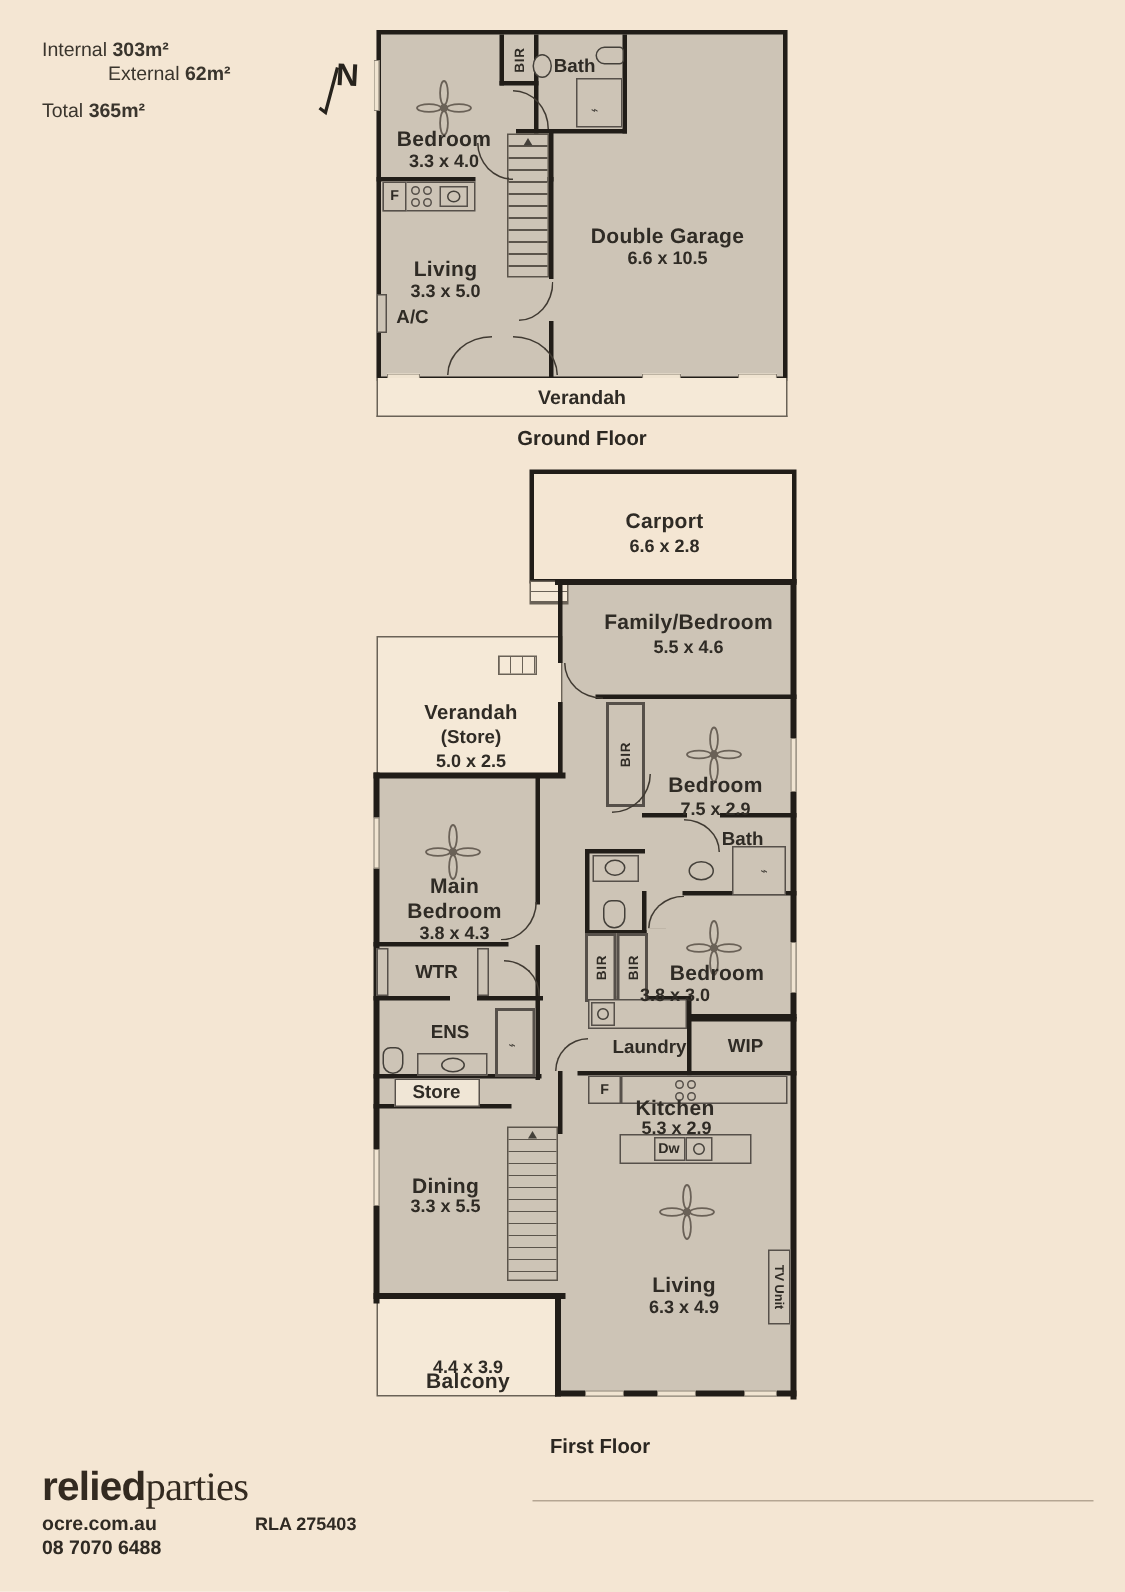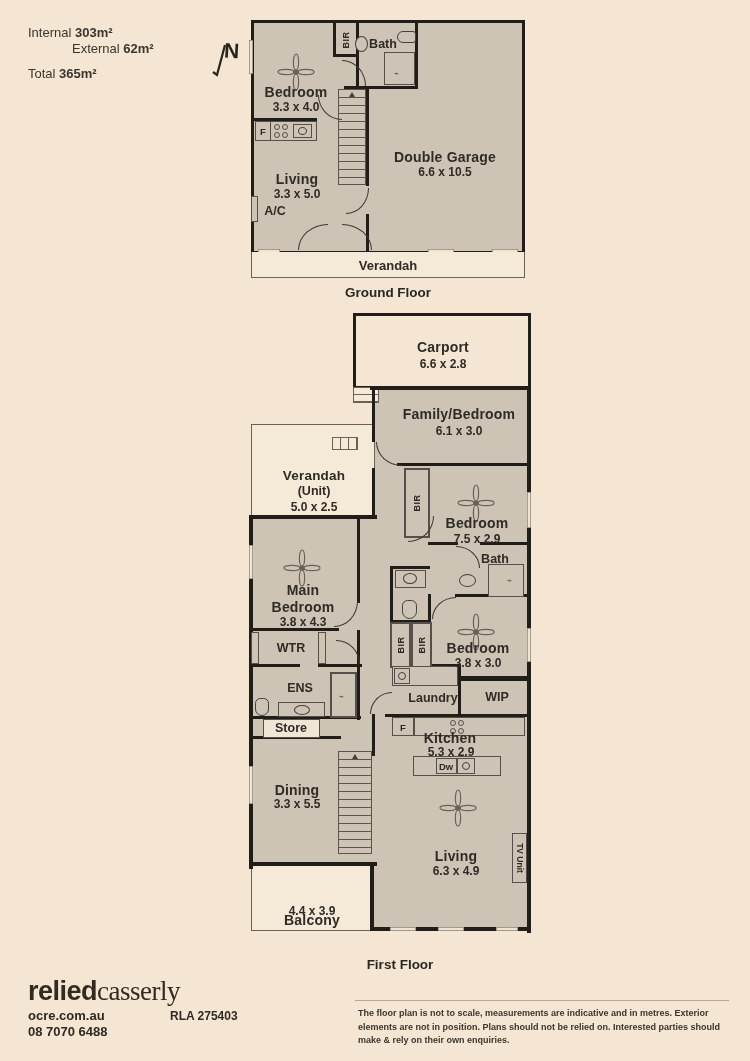--- a/index.html
+++ b/index.html
@@ -270,54 +270,53 @@
 
   <div class="arc" style="left:376px;top:442px;width:26px;height:24px;border-left-width:1.3px;border-bottom-width:1.3px;border-bottom-left-radius:100%;"></div>
   <div class="arc" style="left:408px;top:516px;width:26px;height:26px;border-right-width:1.3px;border-bottom-width:1.3px;border-bottom-right-radius:100%;"></div>
   <div class="arc" style="left:456px;top:546px;width:24px;height:22px;border-top-width:1.3px;border-right-width:1.3px;border-top-right-radius:100%;"></div>
   <div class="arc" style="left:432px;top:597px;width:24px;height:22px;border-top-width:1.3px;border-left-width:1.3px;border-top-left-radius:100%;"></div>
   <div class="arc" style="left:334px;top:601px;width:24px;height:26px;border-right-width:1.3px;border-bottom-width:1.3px;border-bottom-right-radius:100%;"></div>
   <div class="arc" style="left:336px;top:640px;width:24px;height:24px;border-top-width:1.3px;border-right-width:1.3px;border-top-right-radius:100%;"></div>
   <div class="arc" style="left:370px;top:692px;width:22px;height:22px;border-top-width:1.3px;border-left-width:1.3px;border-top-left-radius:100%;"></div>
 
   <div class="lbl name" style="left:459px;top:414px;">Family/Bedroom</div>
-  <div class="lbl dims" style="left:459px;top:431px;">6.1 x 3.0</div>
+  <div class="lbl dims" style="left:459px;top:431px;">5.5 x 4.6</div>
   <div class="lbl name" style="left:314px;top:475px;font-size:13.5px;">Verandah</div>
-  <div class="lbl small" style="left:314px;top:491px;">(Unit)</div>
+  <div class="lbl small" style="left:314px;top:491px;">(Store)</div>
   <div class="lbl dims" style="left:314px;top:507px;">5.0 x 2.5</div>
   <div class="vlbl" style="left:417px;top:503px;">BIR</div>
   <div class="lbl name" style="left:477px;top:523px;">Bedroom</div>
   <div class="lbl dims" style="left:477px;top:539px;">7.5 x 2.9</div>
   <div class="lbl small" style="left:495px;top:559px;">Bath</div>
   <div class="lbl name" style="left:303px;top:590px;">Main</div>
   <div class="lbl name" style="left:303px;top:607px;">Bedroom</div>
   <div class="lbl dims" style="left:303px;top:622px;">3.8 x 4.3</div>
   <div class="lbl small" style="left:291px;top:648px;">WTR</div>
   <div class="lbl small" style="left:300px;top:688px;">ENS</div>
   <div class="lbl small" style="left:291px;top:728px;">Store</div>
   <div class="vlbl" style="left:400.5px;top:645px;">BIR</div>
   <div class="vlbl" style="left:421.5px;top:645px;">BIR</div>
   <div class="lbl name" style="left:478px;top:648px;">Bedroom</div>
-  <div class="lbl dims" style="left:478px;top:663px;">3.8 x 3.0</div>
+  <div class="lbl dims" style="left:450px;top:663px;">3.8 x 3.0</div>
   <div class="lbl small" style="left:433px;top:698px;">Laundry</div>
   <div class="lbl small" style="left:497px;top:697px;">WIP</div>
   <div class="lbl tag" style="left:403px;top:727px;">F</div>
   <div class="lbl name" style="left:450px;top:738px;">Kitchen</div>
   <div class="lbl dims" style="left:451px;top:752px;">5.3 x 2.9</div>
   <div class="lbl tag" style="left:446px;top:766px;">Dw</div>
   <div class="lbl name" style="left:297px;top:790px;">Dining</div>
   <div class="lbl dims" style="left:297px;top:804px;">3.3 x 5.5</div>
   <div class="lbl name" style="left:456px;top:856px;">Living</div>
   <div class="lbl dims" style="left:456px;top:871px;">6.3 x 4.9</div>
   <div class="lbl name" style="left:312px;top:896px;margin-top:24px;">Balcony</div>
   <div class="lbl dims" style="left:312px;top:911px;">4.4 x 3.9</div>
   <div class="lbl caption" style="left:400px;top:964px;">First Floor</div>
 
   <div class="brand">
-    <span class="bb">relied</span><span class="bs">casserly</span>
+    <span class="bb">relied</span><span class="bs">parties</span>
   </div>
   <div class="foot-sm" style="left:28px;top:1008px;">ocre.com.au</div>
   <div class="foot-sm" style="left:28px;top:1024px;">08 7070 6488</div>
   <div class="foot-sm" style="left:170px;top:1009px;font-size:12px;">RLA 275403</div>
   <div class="abs" style="left:355px;top:1000px;width:374px;height:1px;background:#b5a693;"></div>
-  <div class="disc">The floor plan is not to scale, measurements are indicative and in metres. Exterior elements are not in position. Plans should not be relied on. Interested parties should make &amp; rely on their own enquiries.</div>
 
 </div>
 
 </body></html>

